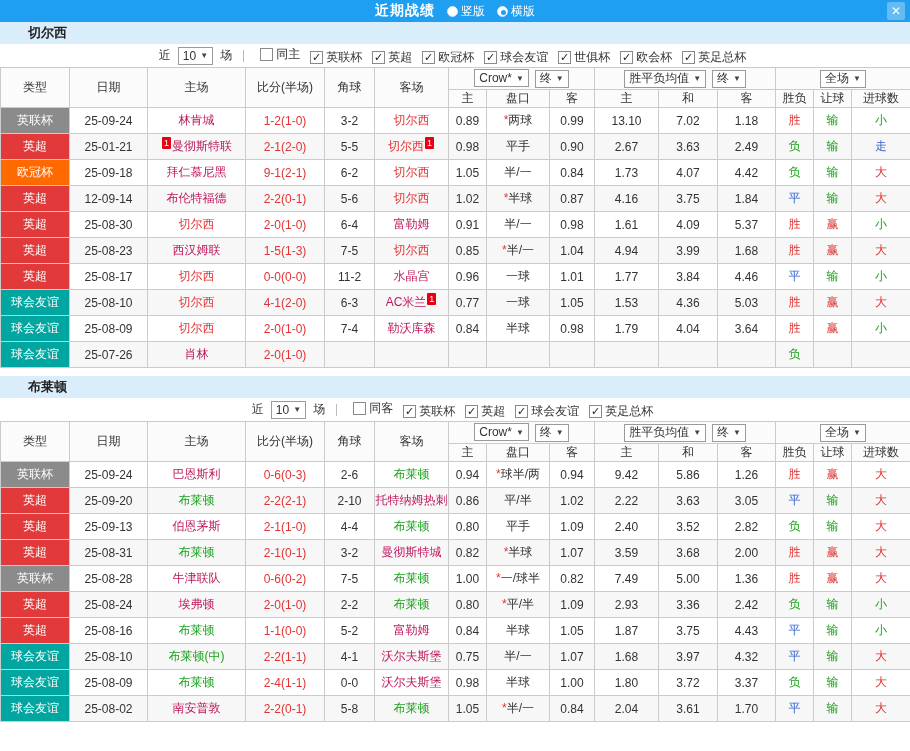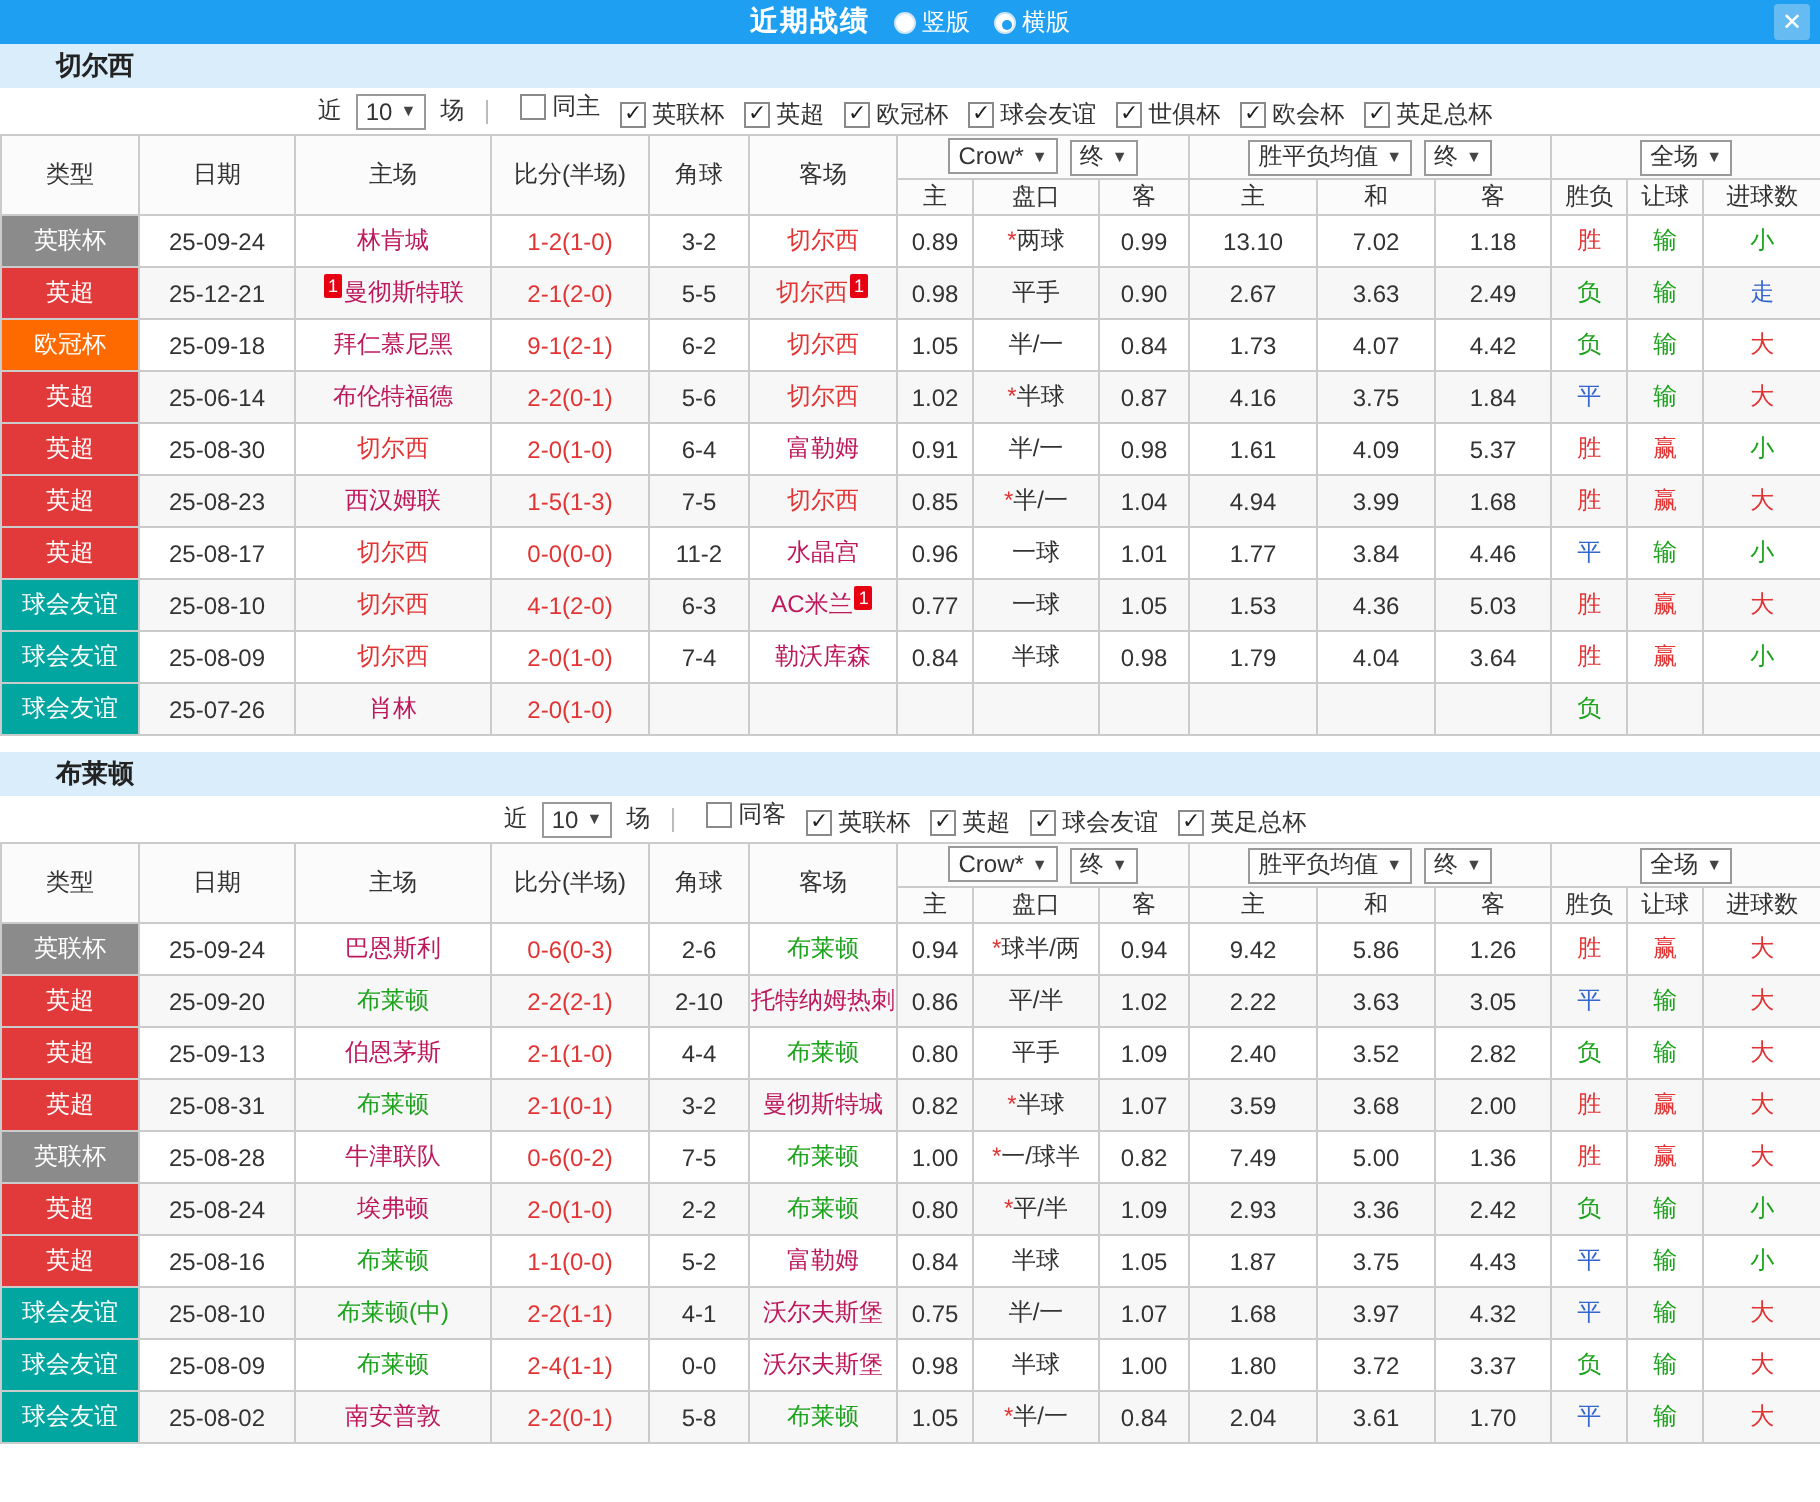--- a/index.html
+++ b/index.html
@@ -186,21 +186,21 @@
           <td>0.99</td>
           <td>13.10</td>
           <td>7.02</td>
           <td>1.18</td>
           <td style="color: rgb(226, 52, 52);">胜</td>
           <td style="color: rgb(28, 162, 28);">输</td>
           <td style="color: rgb(28, 162, 28);">小</td>
         </tr>
         <tr>
           <td class="type" style="background: rgb(226, 58, 58);">英超</td>
-          <td>25-12-21</td>
+          <td>25-01-21</td>
           <td class="teamcell"><span class="rc">1</span><span class="tname">曼彻斯特联</span></td>
           <td class="score">2-1(2-0)</td>
           <td>5-5</td>
           <td class="teamcell"><span class="tname" style="color: rgb(226, 52, 52);">切尔西</span><span class="rc">1</span></td>
           <td>0.98</td>
           <td class="hand">平手</td>
           <td>0.90</td>
           <td>2.67</td>
           <td>3.63</td>
           <td>2.49</td>
@@ -220,21 +220,21 @@
           <td>0.84</td>
           <td>1.73</td>
           <td>4.07</td>
           <td>4.42</td>
           <td style="color: rgb(28, 162, 28);">负</td>
           <td style="color: rgb(28, 162, 28);">输</td>
           <td style="color: rgb(226, 52, 52);">大</td>
         </tr>
         <tr>
           <td class="type" style="background: rgb(226, 58, 58);">英超</td>
-          <td>25-06-14</td>
+          <td>12-09-14</td>
           <td class="teamcell"><span class="tname">布伦特福德</span></td>
           <td class="score">2-2(0-1)</td>
           <td>5-6</td>
           <td class="teamcell"><span class="tname" style="color: rgb(226, 52, 52);">切尔西</span></td>
           <td>1.02</td>
           <td class="hand"><span class="star">*</span>半球</td>
           <td>0.87</td>
           <td>4.16</td>
           <td>3.75</td>
           <td>1.84</td>

